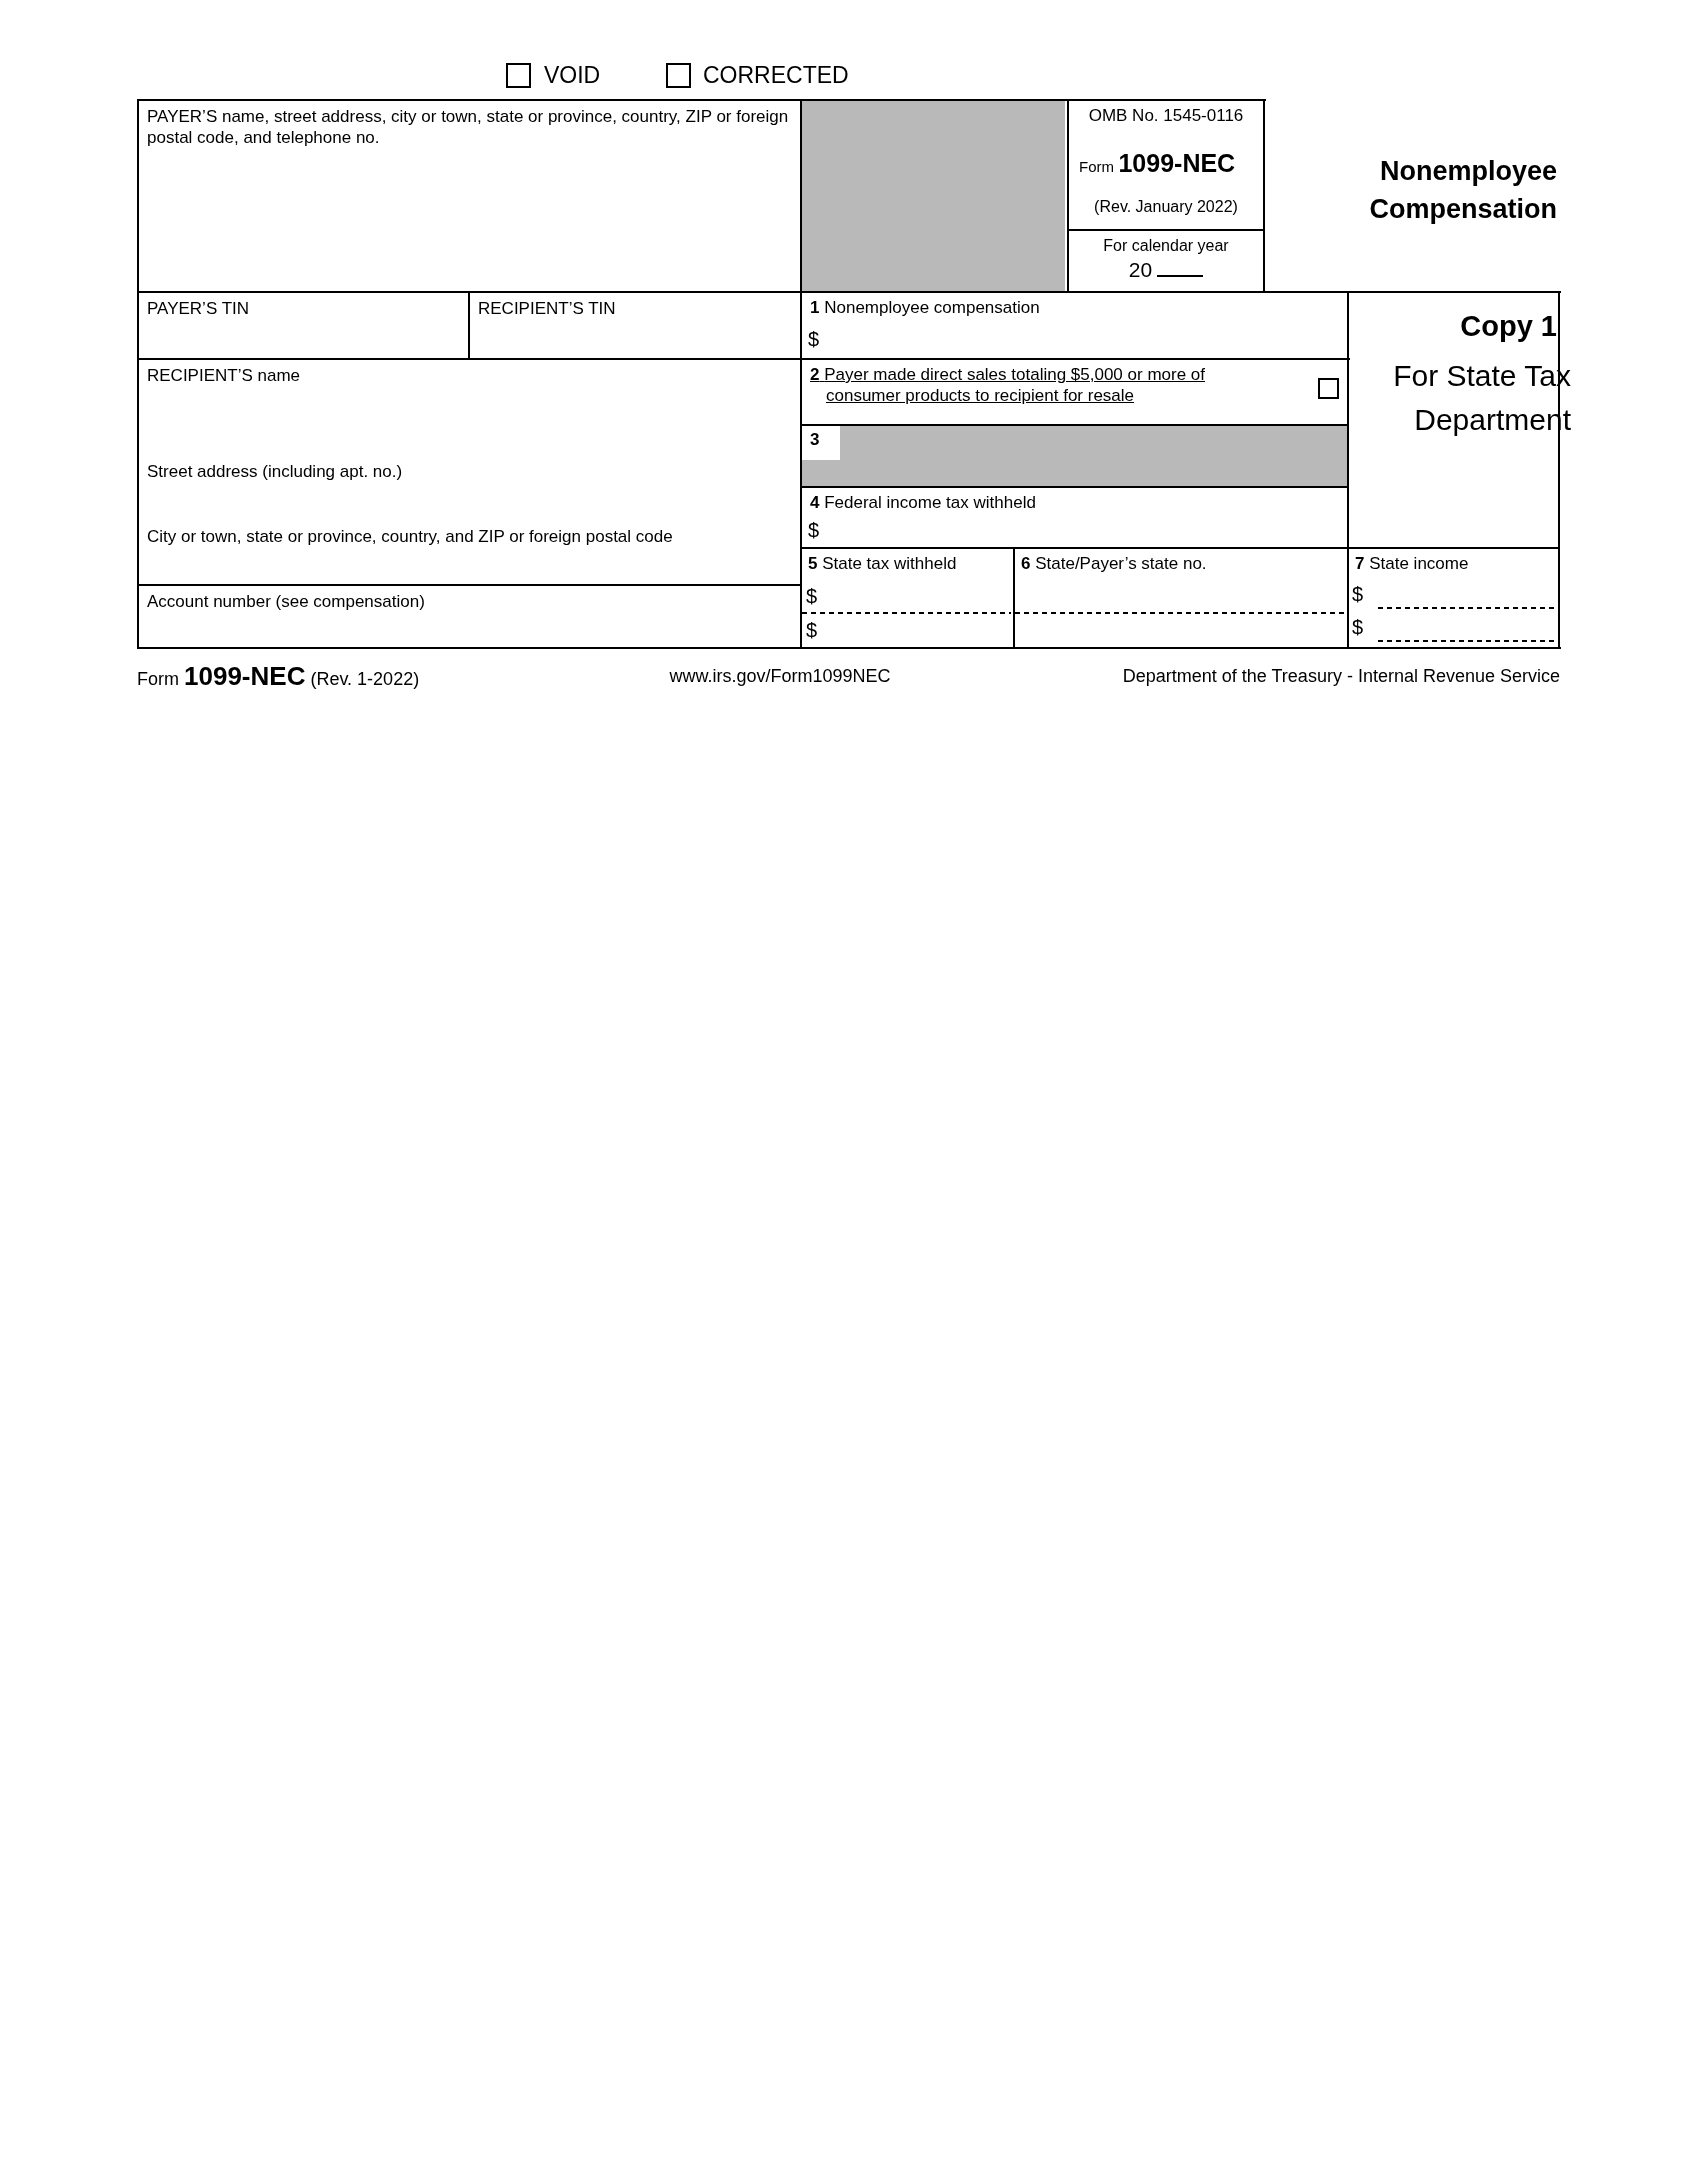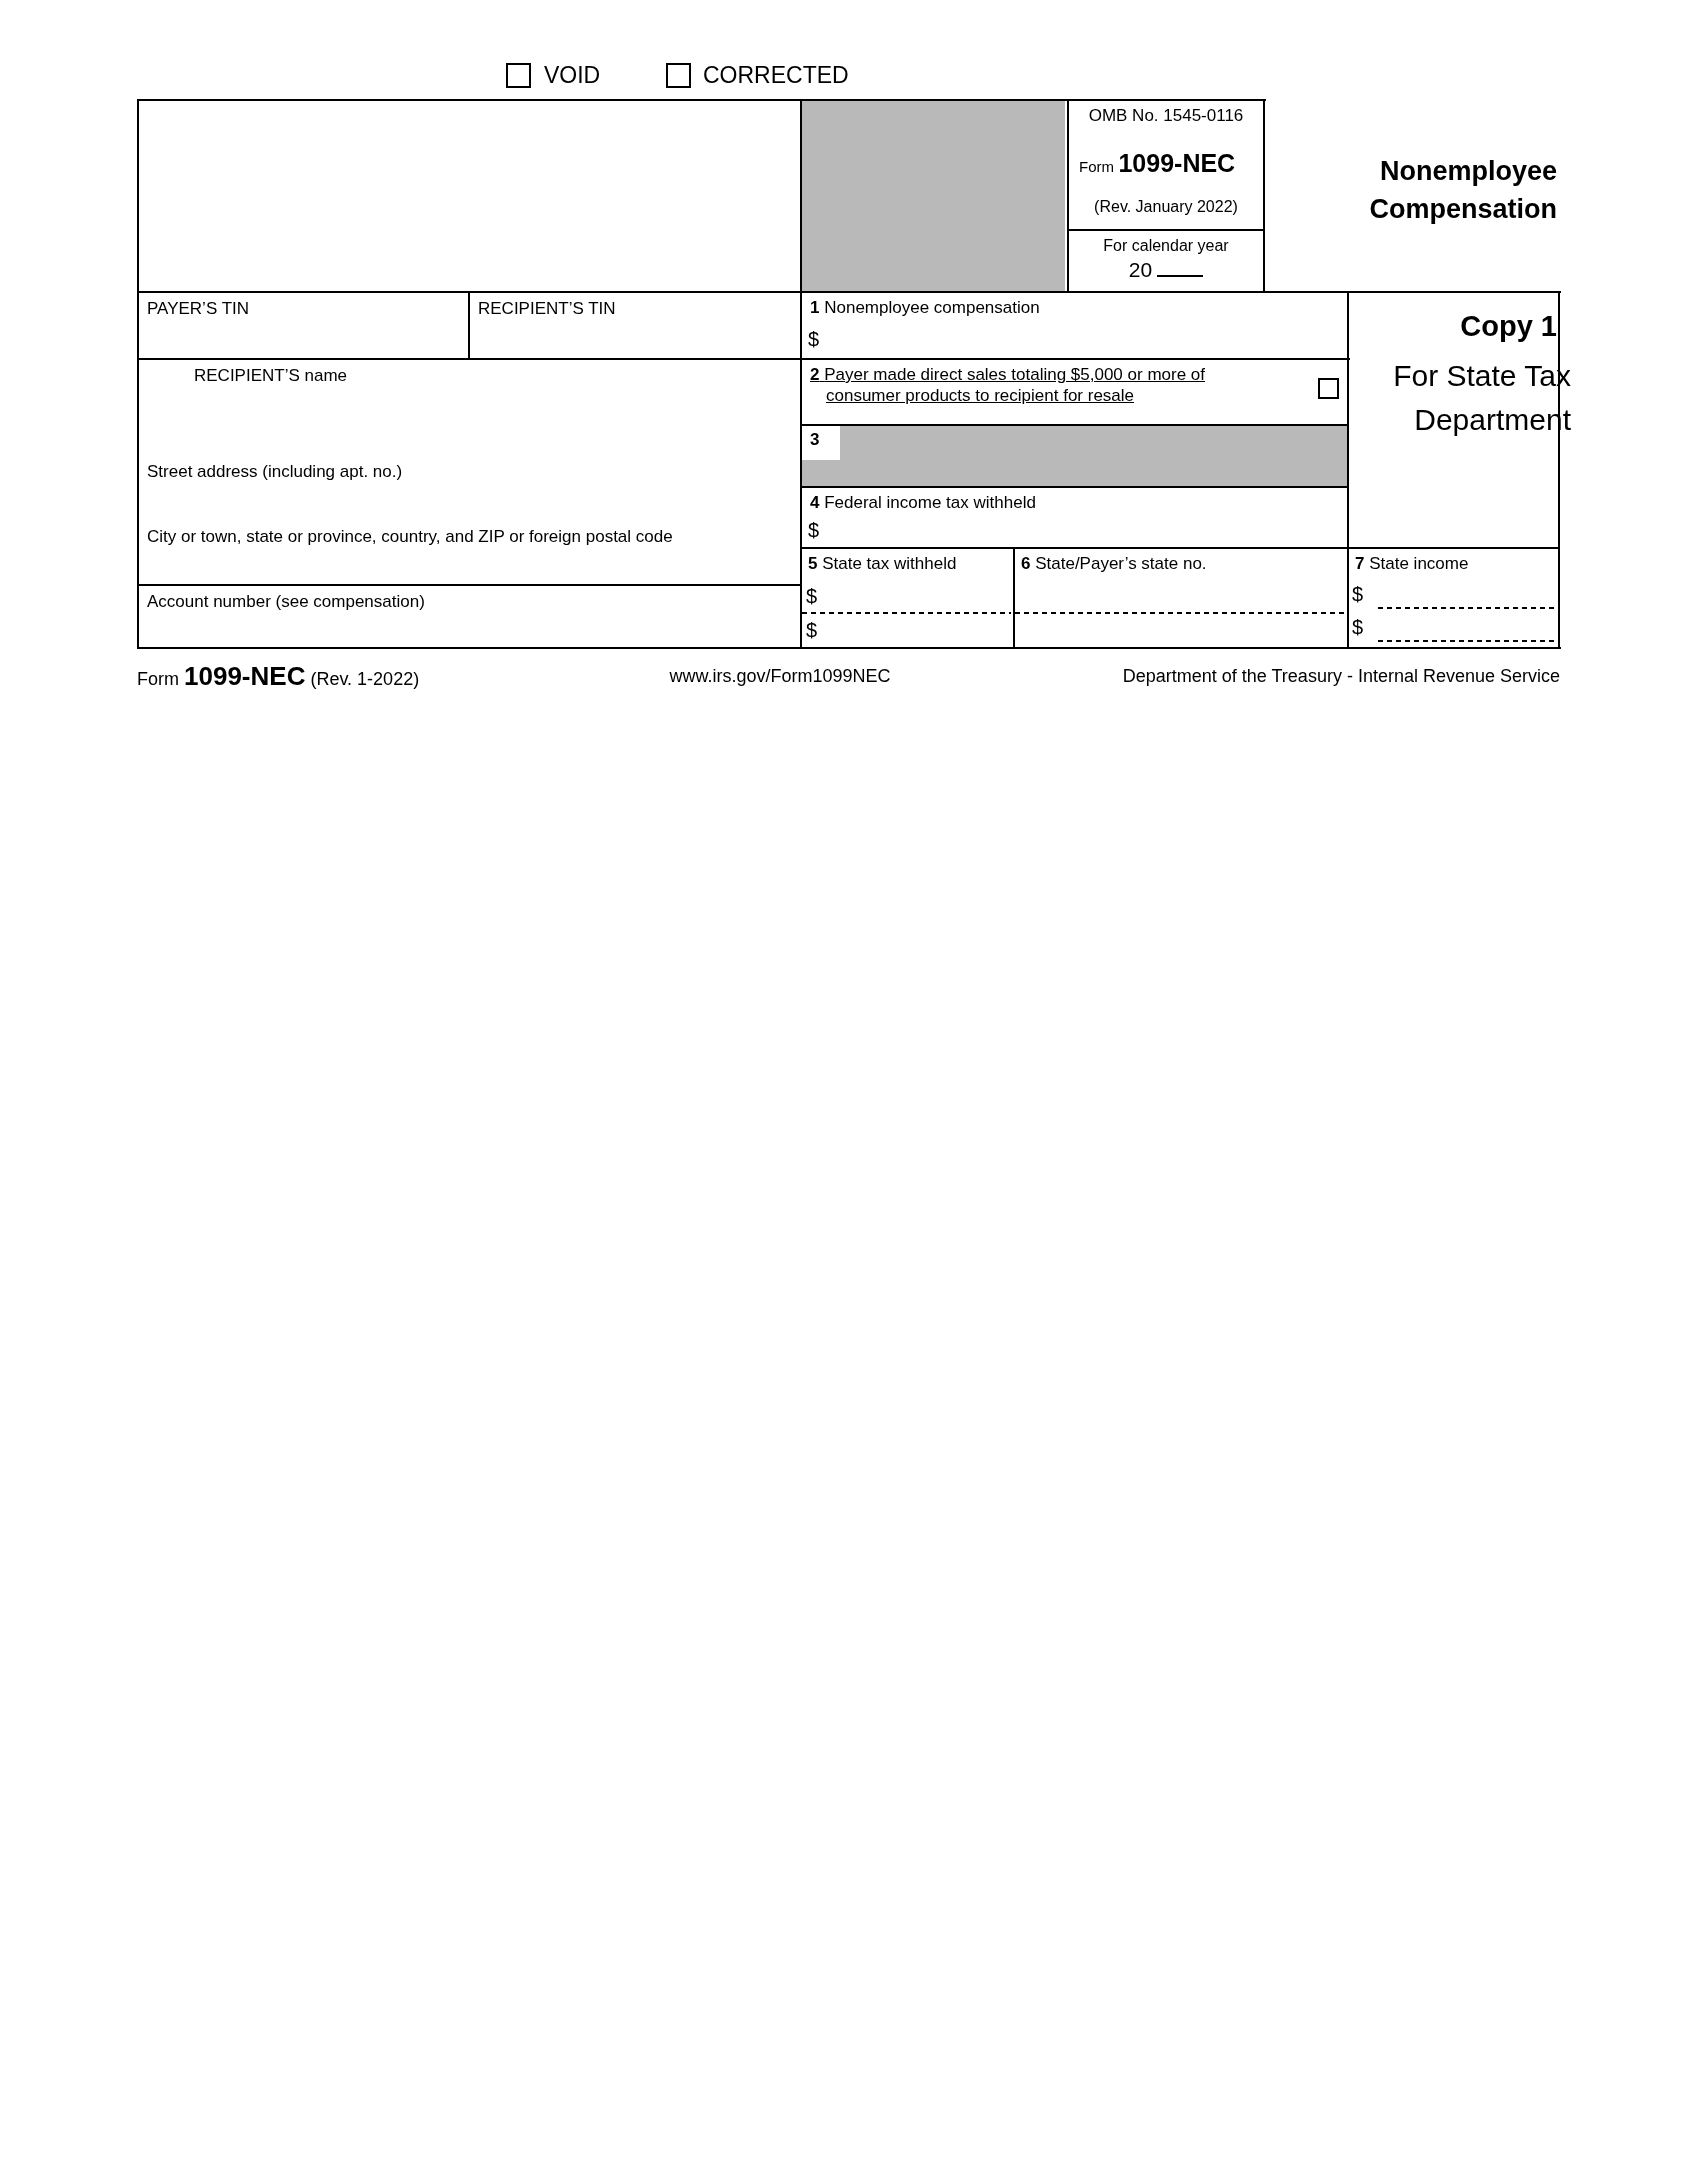--- a/index.html
+++ b/index.html
@@ -91,23 +91,24 @@
   <div class="form-title">
     <div>Nonemployee</div>
     <div>Compensation</div>
   </div>
   <div class="copy-label">Copy 1</div>
   <div class="copy-for">
     <div>For State Tax</div>
     <div>Department</div>
   </div>
 
+  <div class="lbl" style="left:147px;top:106px;width:648px;">PAYER’S name, street address, city or town, state or province, country, ZIP or foreign postal code, and telephone no.</div>
   <div class="lbl" style="left:147px;top:298px;">PAYER’S TIN</div>
   <div class="lbl" style="left:478px;top:298px;">RECIPIENT’S TIN</div>
-  <div class="lbl" style="left:147px;top:365px;margin-left:47px;">RECIPIENT’S name</div>
+  <div class="lbl" style="left:147px;top:365px;">RECIPIENT’S name</div>
   <div class="lbl" style="left:147px;top:461px;">Street address (including apt. no.)</div>
   <div class="lbl" style="left:147px;top:526px;">City or town, state or province, country, and ZIP or foreign postal code</div>
   <div class="lbl" style="left:147px;top:591px;">Account number (see compensation)</div>
 
   <div class="lbl" style="left:810px;top:297px;width:525px;">
     <b>1</b>
     <span>Nonemployee compensation</span>
   </div>
   <div class="dollar" style="left:808px;top:329px;">$</div>
 

